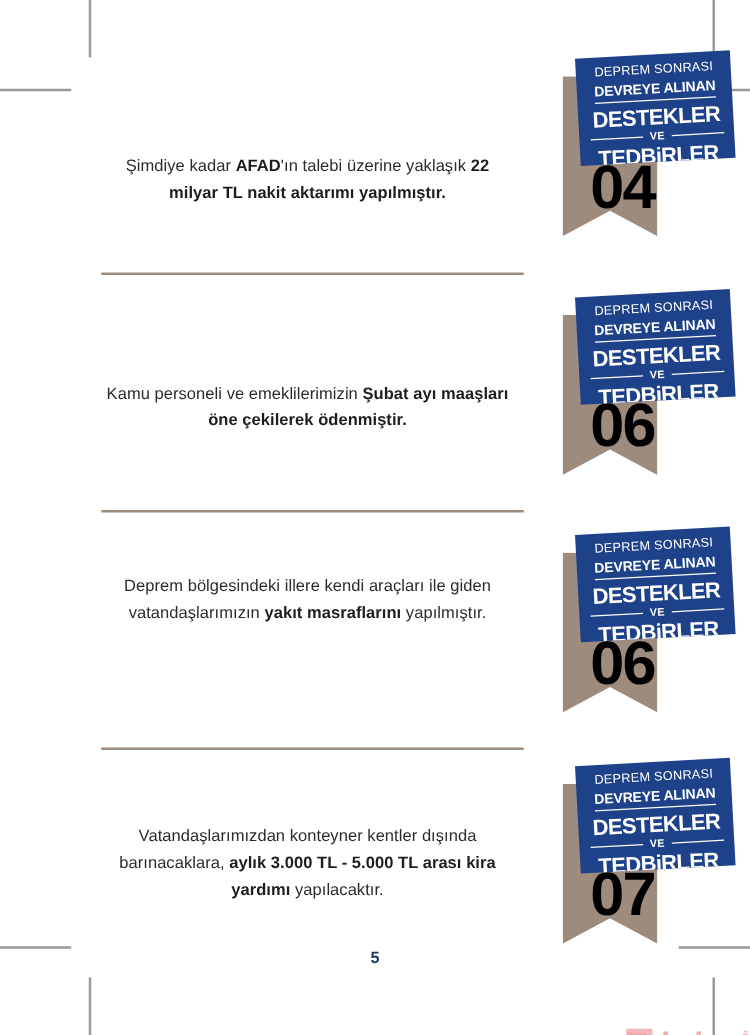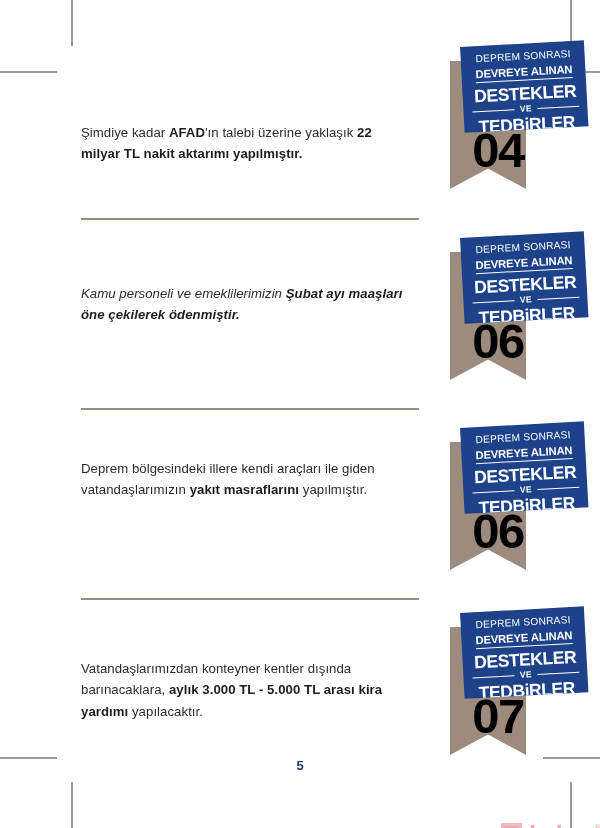--- a/index.html
+++ b/index.html
@@ -58,21 +58,21 @@
     left: 81px;
     width: 330px;
     color: #2b2b2b;
     font-size: 13.2px;
     line-height: 1.62;
     letter-spacing: 0.05px;
   }
   .copy p {
     margin: 0 0 15px 0;
   }
-  .copy p:last-child { margin-bottom: 0; }
+  .copy p:last-child { margin-bottom: 0; text-align: center; }
   .copy b {
     font-weight: bold;
     color: #1d1d1d;
   }
 
   
   .badge {
     position: absolute;
     width: 150px;
     height: 150px;
@@ -257,21 +257,21 @@
               <div class="rule"></div>
               <div class="ve-text">VE</div>
               <div class="rule"></div>
             </div>
             <div class="bn-l4">TEDBiRLER</div>
           </div>
         </div>
         <div class="divider" style="top: 218px;"></div>
       </div>
       <div class="section">
-        <div class="copy" style="top: 283px; font-style: italic;">
+        <div class="copy" style="top: 304px;">
           <p><span>Kamu personeli ve emeklilerimizin </span><b>Şubat ayı maaşları öne çekilerek ödenmiştir.</b></p>
         </div>
         <div class="badge" style="left: 434px; top: 238px;">
           <div class="ribbon"></div>
           <div class="badge-number">06</div>
           <div class="banner">
             <div class="bn-l1">DEPREM SONRASI</div>
             <div><div class="bn-l2">DEVREYE ALINAN</div></div>
             <div class="bn-l3">DESTEKLER</div>
             <div class="bn-ve">

